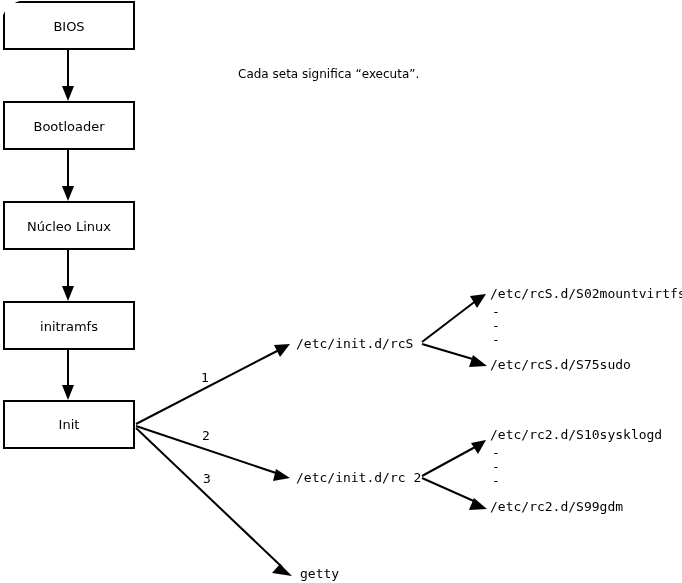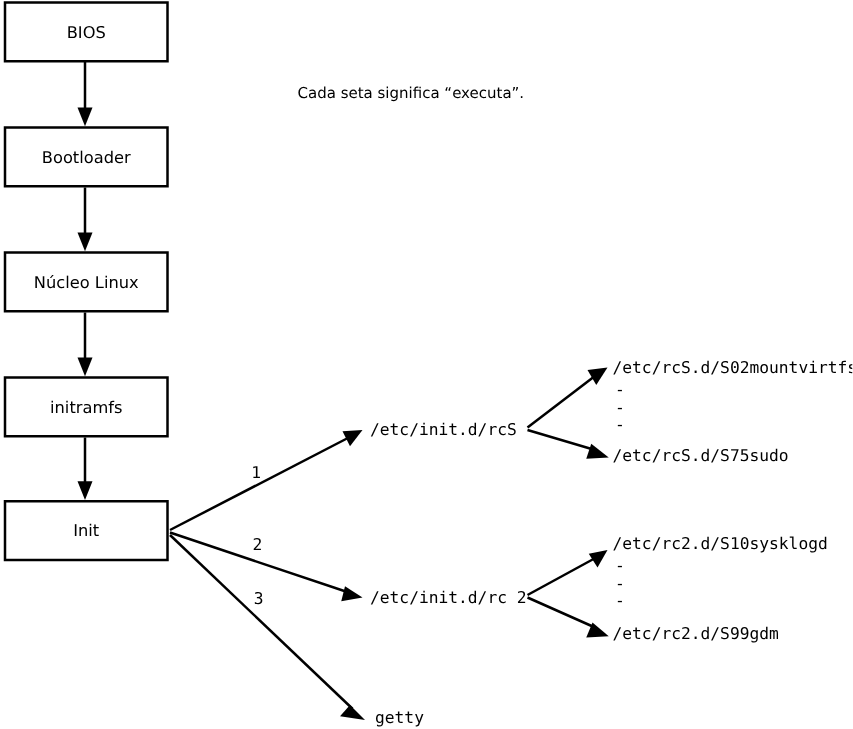--- a/index.html
+++ b/index.html
@@ -7,20 +7,21 @@
     padding: 0;
     background: #ffffff;
   }
   #diagram-root {
     position: relative;
     width: 682px;
     height: 583px;
     background: #ffffff;
     overflow: hidden;
     font-family: "Liberation Sans", sans-serif;
+    border-radius: 27px;
   }
   svg#boot-diagram {
     display: block;
     width: 682px;
     height: 583px;
   }
   .node-box {
     fill: #ffffff;
     stroke: #000000;
     stroke-width: 2;

